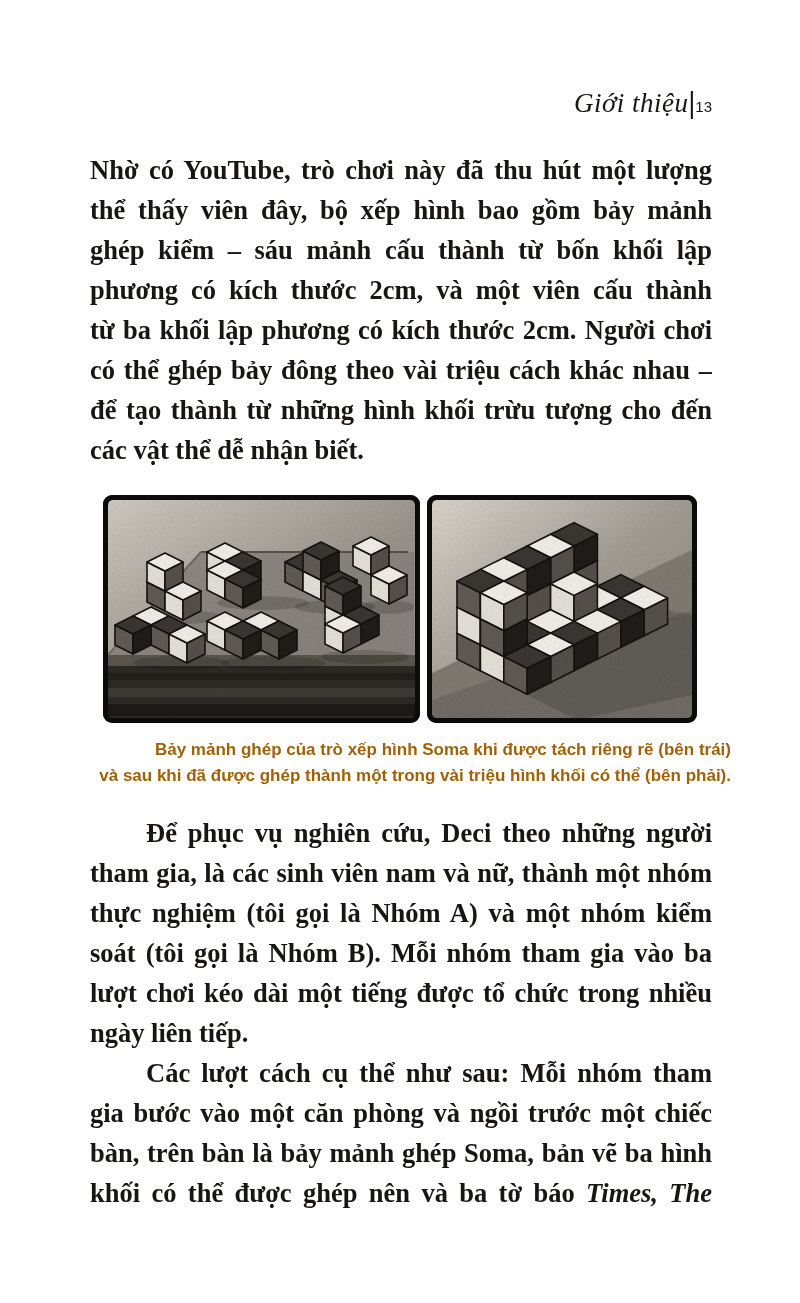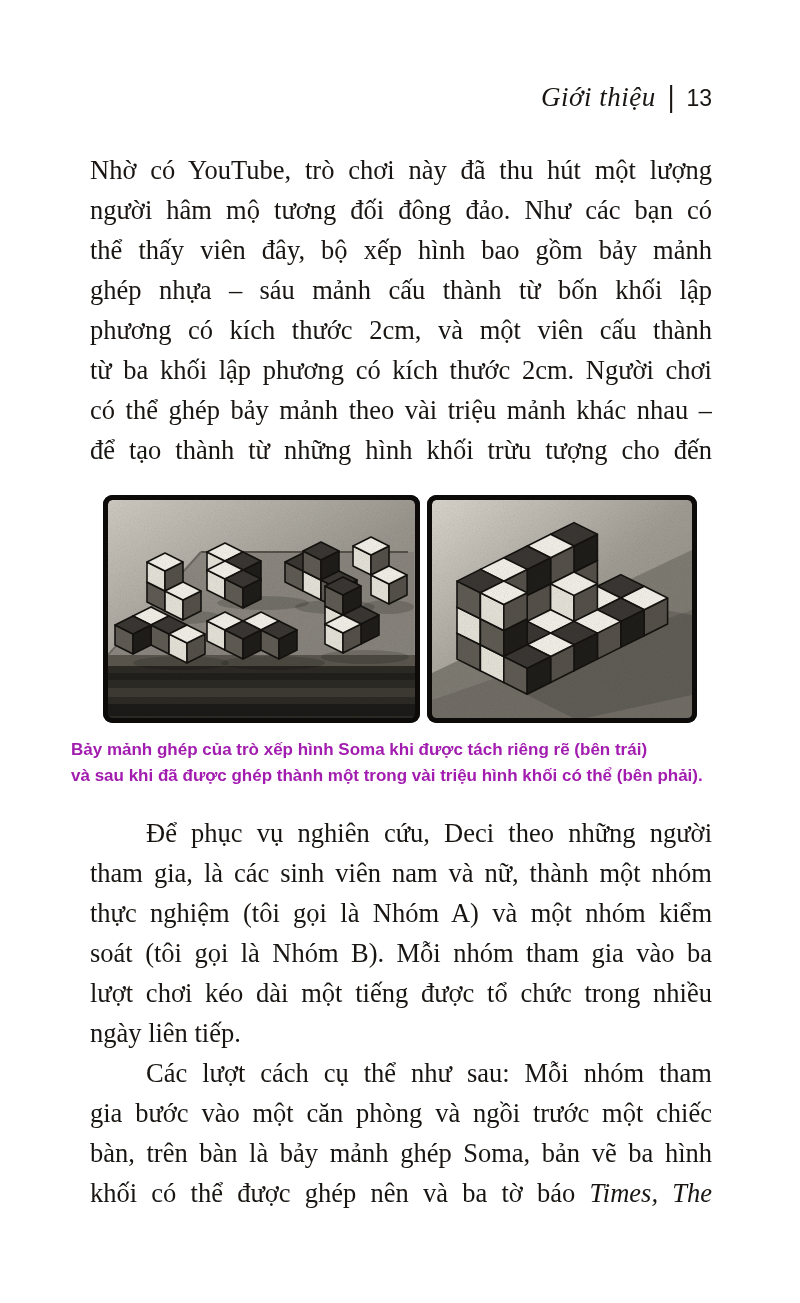--- a/index.html
+++ b/index.html
@@ -7,85 +7,86 @@
     position:relative;
     width:800px;height:1303px;
     background:#ffffff;
     margin:0 auto;
     overflow:hidden;
     font-family:"Liberation Serif","DejaVu Serif",serif;
     color:#181512;
   }
   
   .runhead{
-    position:absolute;top:82px;right:88px;
-    display:flex;align-items:baseline;gap:12px;
+    position:absolute;top:88px;right:88px;
+    display:flex;align-items:baseline;
     white-space:nowrap;
   }
   .runhead .sect{
     font-style:italic;font-size:27px;letter-spacing:.5px;
   }
   .runhead .sep{
     font-size:26px;font-weight:400;transform:scaleY(1.15);
     font-family:"Liberation Sans","DejaVu Sans",sans-serif;
   }
   .runhead .pnum{
     font-family:"Liberation Sans","DejaVu Sans",sans-serif;
-    font-size:23px;
+    font-size:15px;
   }
   
   .content{
     position:absolute;left:90px;top:150px;width:622px;
   }
   .para{font-size:26.5px;}
   .line{
     height:40px;line-height:40px;
     white-space:normal;
     overflow:hidden;
+    font-weight:bold;
   }
   .line.j{text-align:justify;text-align-last:justify;}
   .line.ind{padding-left:56px;}
   .line em{font-style:italic;margin-top:28px;}
   
   .figure{
     margin-top:25px;margin-left:13px;
     width:594px;display:flex;gap:7px;
   }
   .figure svg{display:block;}
   .caption{
     width:660px;margin-left:-19px;margin-top:14px;
-    text-align:left;
+    text-align:right;
     font-family:"Liberation Sans","DejaVu Sans",sans-serif;
     font-weight:bold;font-size:17px;line-height:26px;
-    color:#a21caf;
+    color:#a16207;
   }
   .para.after-fig{margin-top:24px;}
 </style>
 </head>
 <body>
 
 <div class="page">
 
   <div class="runhead">
     <span class="sect">Giới thiệu</span>
     <span class="sep">|</span>
     <span class="pnum">13</span>
   </div>
 
   <div class="content">
     <div>
         <div class="para">
           <div class="line j"><span>Nhờ có YouTube, trò chơi này đã thu hút một lượng</span></div>
-          <div class="line j"><span>người hâm mộ tương đối đông đảo. Như các bạn có</span></div>
           <div class="line j"><span>thể thấy viên đây, bộ xếp hình bao gồm bảy mảnh</span></div>
-          <div class="line j"><span>ghép nhựa – sáu mảnh cấu thành từ bốn khối lập</span></div>
+          <div class="line j"><span>ghép kiểm – sáu mảnh cấu thành từ bốn khối lập</span></div>
           <div class="line j"><span>phương có kích thước 2cm, và một viên cấu thành</span></div>
           <div class="line j"><span>từ ba khối lập phương có kích thước 2cm. Người chơi</span></div>
-          <div class="line j"><span>có thể ghép bảy mảnh theo vài triệu mảnh khác nhau –</span></div>
+          <div class="line j"><span>có thể ghép bảy đông theo vài triệu cách khác nhau –</span></div>
           <div class="line j"><span>để tạo thành từ những hình khối trừu tượng cho đến</span></div>
+          <div class="line"><span>các vật thể dễ nhận biết.</span></div>
         </div>
       </div>
 
     <div class="figure">
       <svg id="panelL" width="317" height="228" viewBox="0 0 317 228">
           <rect x="2.5" y="2.5" width="312" height="223" rx="7" fill="url(#bgL)" stroke="#0c0b09" stroke-width="5"></rect>
           <polygon points="5,162 98,57 311,57 311,170 5,170" fill="#87837b" opacity="0.85"></polygon>
           <line x1="98" y1="57" x2="305" y2="57" stroke="#56524a" stroke-width="2"></line>
           <line x1="5" y1="160" x2="98" y2="57" stroke="#6e6a62" stroke-width="2"></line>
           <rect x="5" y="160" width="307" height="63" fill="#2c2a25"></rect>

